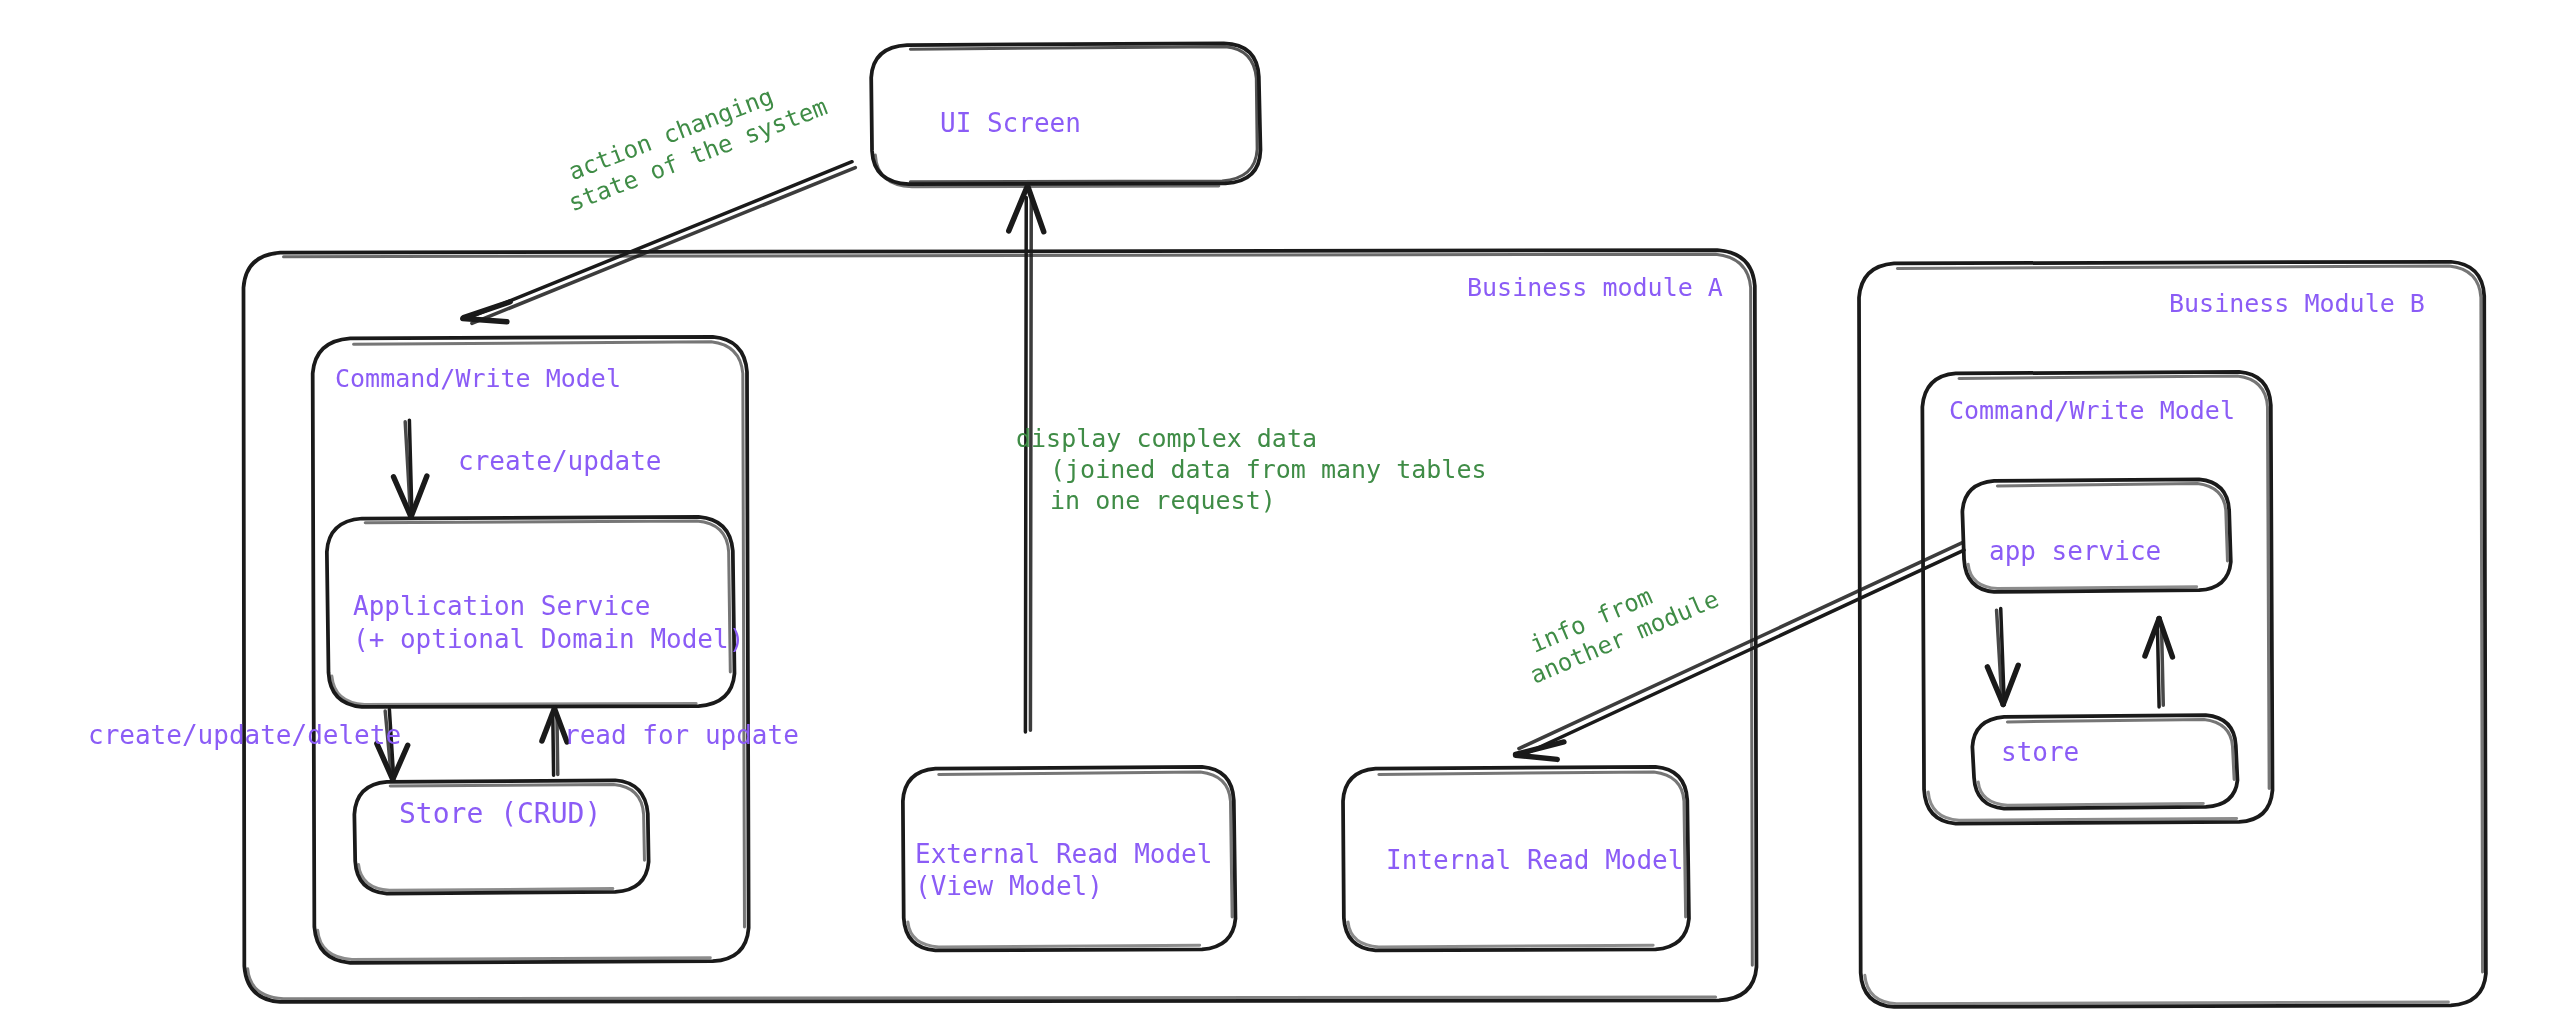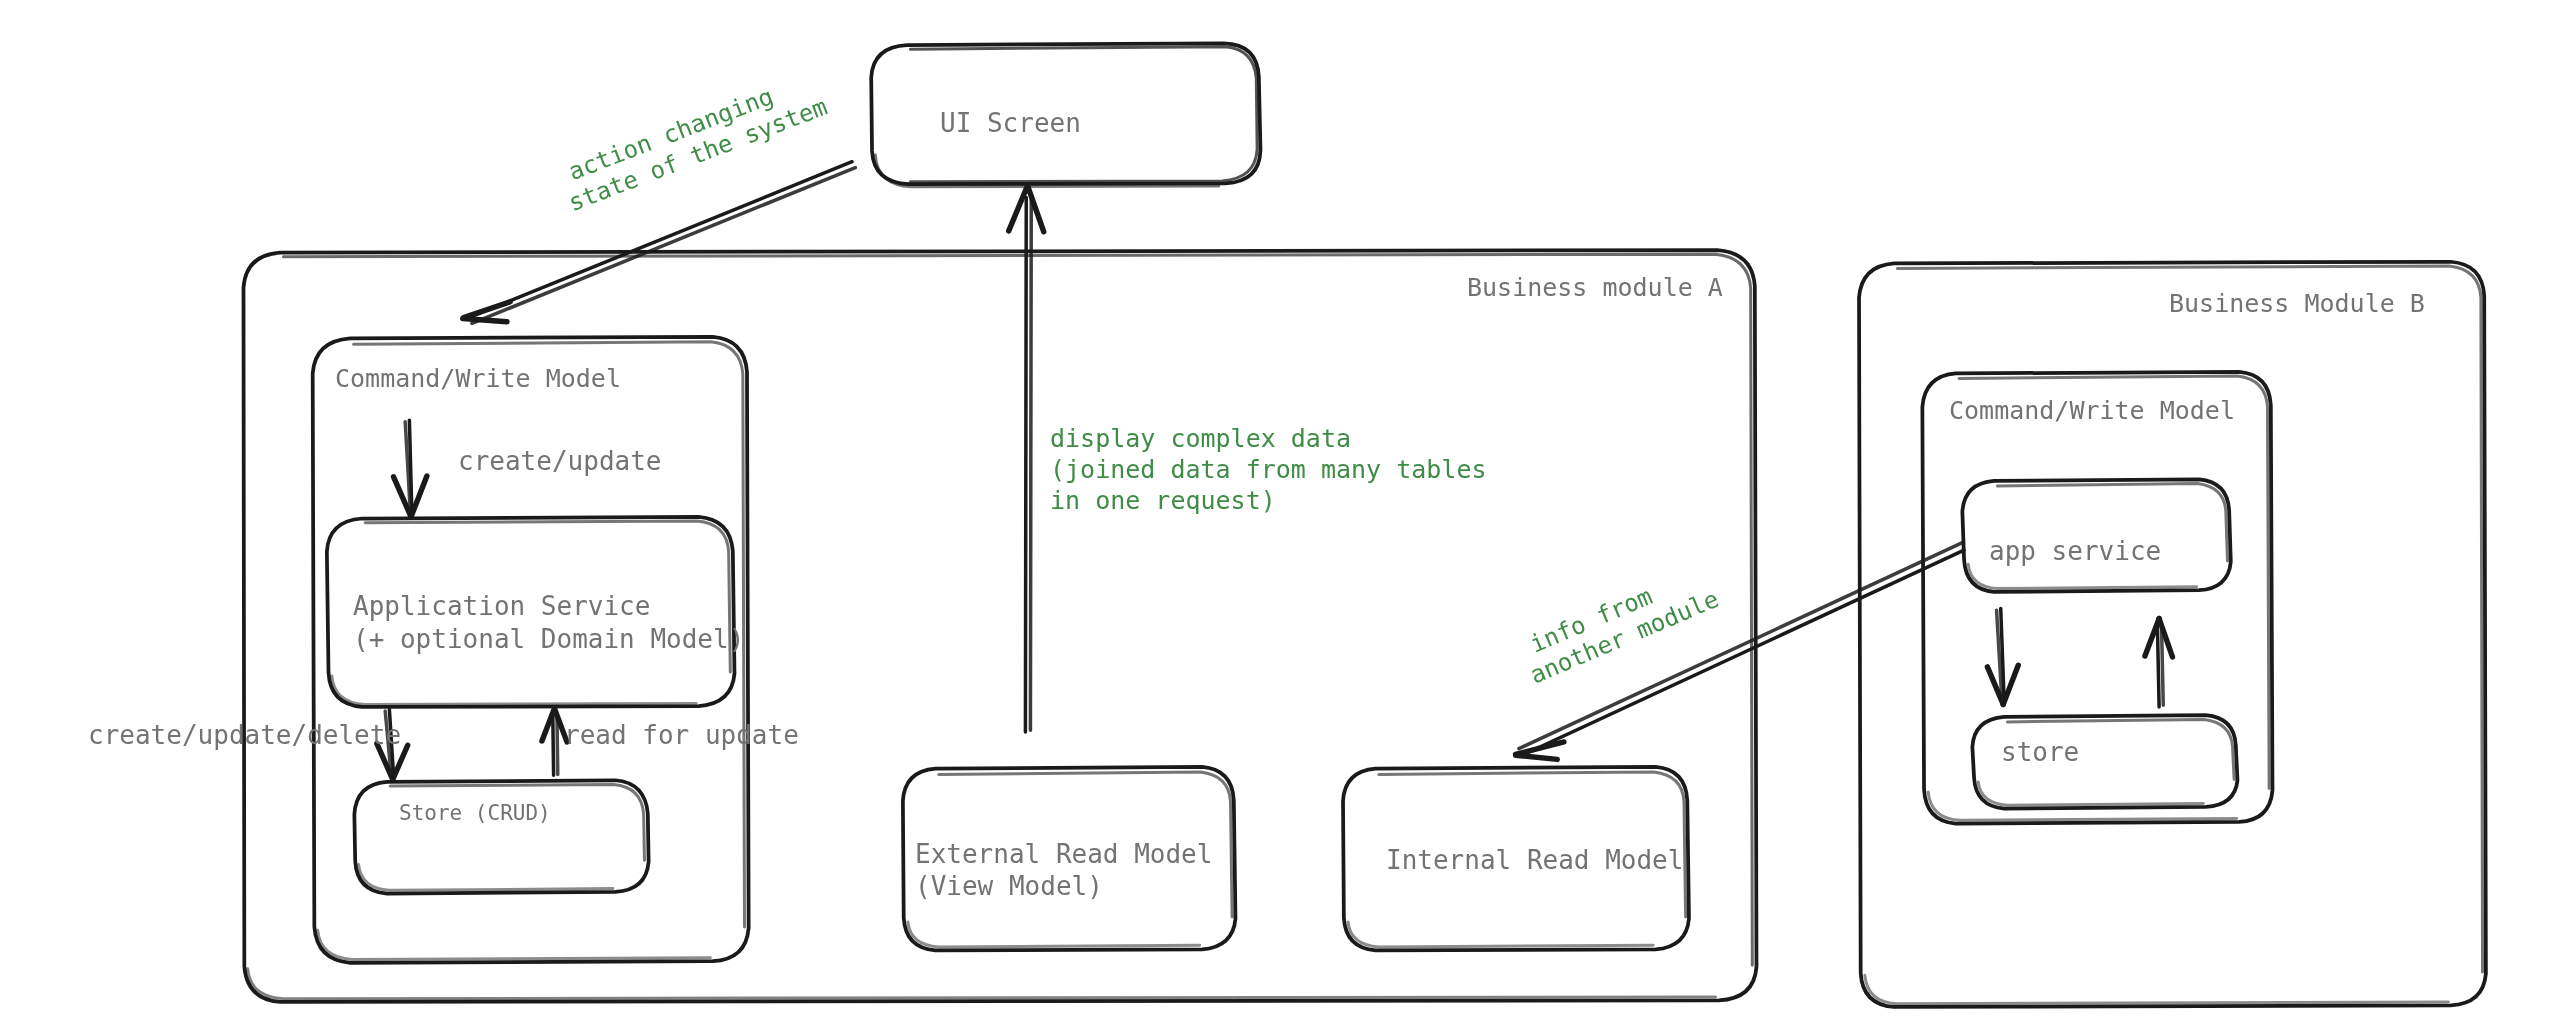--- a/index.html
+++ b/index.html
@@ -17,21 +17,21 @@
   }
   svg.diagram {
     position: absolute;
     left: 0;
     top: 0;
     width: 2576px;
     height: 1032px;
   }
   .lbl {
     position: absolute;
-    color: #737373;
+    color: #8b5cf6;
     font-family: "DejaVu Sans Mono", "Liberation Mono", monospace;
     font-size: 25px;
     line-height: 33px;
     white-space: pre;
     letter-spacing: 0px;
   }
   .lbl.green {
     color: #3f8c46;
   }
   .lbl.rot-a {
@@ -192,37 +192,37 @@
 
   <div class="lbl" style="left:458px; top:445px; font-size:26px;">create/update</div>
 
   <div class="lbl" style="left:353px; top:590px; font-size:26px;">Application Service</div>
   <div class="lbl" style="left:353px; top:623px; font-size:26px;">(+ optional Domain Model)</div>
 
   <div class="lbl" style="left:70px; top:719px; font-size:26px;margin-left:18px;">create/update/delete</div>
 
   <div class="lbl" style="left:564px; top:719px; font-size:26px;text-align:right;">read for update</div>
 
-  <div class="lbl" style="left:399px; top:797px; font-size:21px;">Store (CRUD)</div>
+  <div class="lbl" style="left:399px; top:797px; font-size:28px;">Store (CRUD)</div>
 
   <div class="lbl" style="left:915px; top:838px; font-size:26px;">External Read Model</div>
   <div class="lbl" style="left:915px; top:870px; font-size:26px;">(View Model)</div>
 
   <div class="lbl" style="left:1386px; top:844px; font-size:26px;">Internal Read Model</div>
 
   <div class="lbl" style="left:1949px; top:394px; font-size:25px;">Command/Write Model</div>
 
   <div class="lbl" style="left:1989px; top:535px; font-size:26px;text-align:center;">app service</div>
 
   <div class="lbl" style="left:2001px; top:736px; font-size:26px;">store</div>
 
   <div class="lbl green rot-a" style="left:564px; top:158px; font-size:24px;">action changing</div>
   <div class="lbl green rot-a" style="left:564px; top:189px; font-size:24px;">state of the system</div>
 
-  <div class="lbl green" style="left:1050px; top:422px; font-size:25px;">display complex data</div>
+  <div class="lbl green" style="left:1016px; top:422px; font-size:25px;">display complex data</div>
   <div class="lbl green" style="left:1050px; top:453px; font-size:25px;">(joined data from many tables</div>
   <div class="lbl green" style="left:1050px; top:484px; font-size:25px;">in one request)</div>
 
   <div class="lbl green rot-b" style="left:1525px; top:631px; font-size:24px;">info from</div>
   <div class="lbl green rot-b" style="left:1525px; top:662px; font-size:24px;">another module</div>
 
 </div>
 
 
 </body></html>

